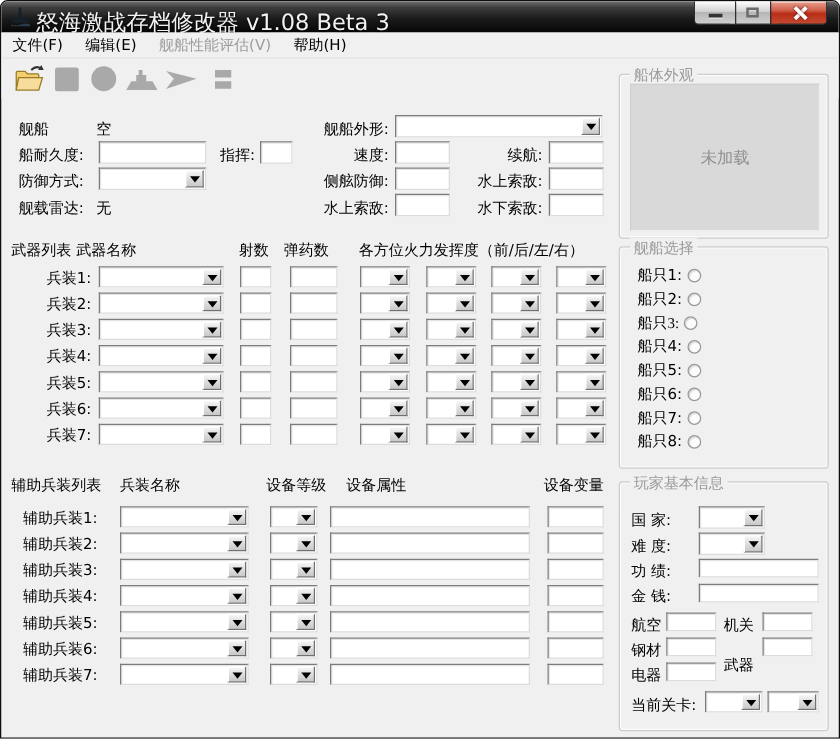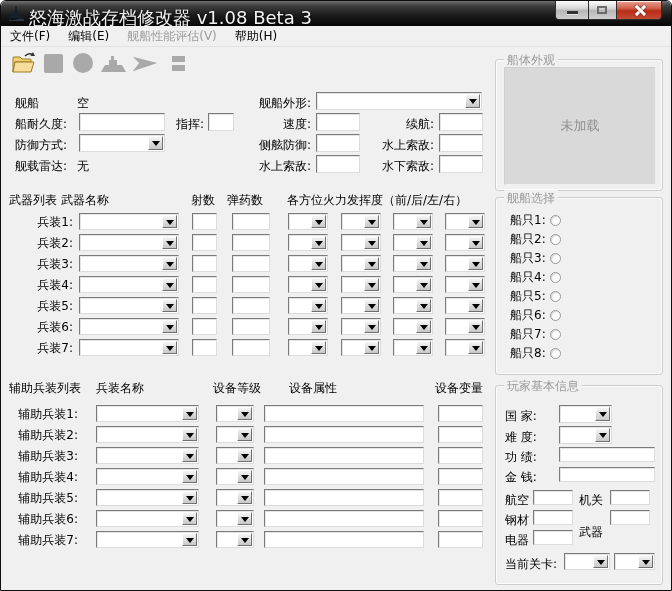--- a/index.html
+++ b/index.html
@@ -282,21 +282,21 @@
   <div class="combo" style="left:392px;top:338px;width:40px;height:17px;">
       <span class="cbtn"></span>
     </div>
   <div class="combo" style="left:444px;top:338px;width:40px;height:17px;">
       <span class="cbtn"></span>
     </div>
 
   <span class="lbl" style="left:8px;top:380px;">辅助兵装列表</span>
   <span class="lbl" style="left:95px;top:380px;">兵装名称</span>
   <span class="lbl" style="left:212px;top:380px;">设备等级</span>
-  <span class="lbl" style="left:288px;top:380px;">设备属性</span>
+  <span class="lbl" style="left:276px;top:380px;">设备属性</span>
   <span class="lbl" style="left:434px;top:380px;">设备变量</span>
 
   <span class="lbl r" style="left:0;top:406px;width:77px;">辅助兵装1:</span>
   <div class="combo" style="left:95px;top:404px;width:103px;height:17px;">
       <span class="cbtn"></span>
     </div>
   <div class="combo" style="left:215px;top:404px;width:38px;height:17px;">
       <span class="cbtn"></span>
     </div>
   <input class="txt" style="left: 263px; top: 404px; width: 160px; height: 17px;">
@@ -372,21 +372,21 @@
   <div class="group" style="left:494px;top:196px;width:168px;height:178px;">
     <span class="group-label">舰船选择</span>
     <div class="radiorow" style="left:14px;top:15px;">
       <span class="lbl" style="position:static;">船只1:</span>
       <span class="radio"></span>
     </div>
     <div class="radiorow" style="left:14px;top:34px;">
       <span class="lbl" style="position:static;">船只2:</span>
       <span class="radio"></span>
     </div>
-    <div class="radiorow" style="left:14px;top:53px;">
+    <div class="radiorow" style="left:14px;top:53px;font-family:Liberation Serif, serif;">
       <span class="lbl" style="position:static;">船只3:</span>
       <span class="radio"></span>
     </div>
     <div class="radiorow" style="left:14px;top:72px;">
       <span class="lbl" style="position:static;">船只4:</span>
       <span class="radio"></span>
     </div>
     <div class="radiorow" style="left:14px;top:91px;">
       <span class="lbl" style="position:static;">船只5:</span>
       <span class="radio"></span>

